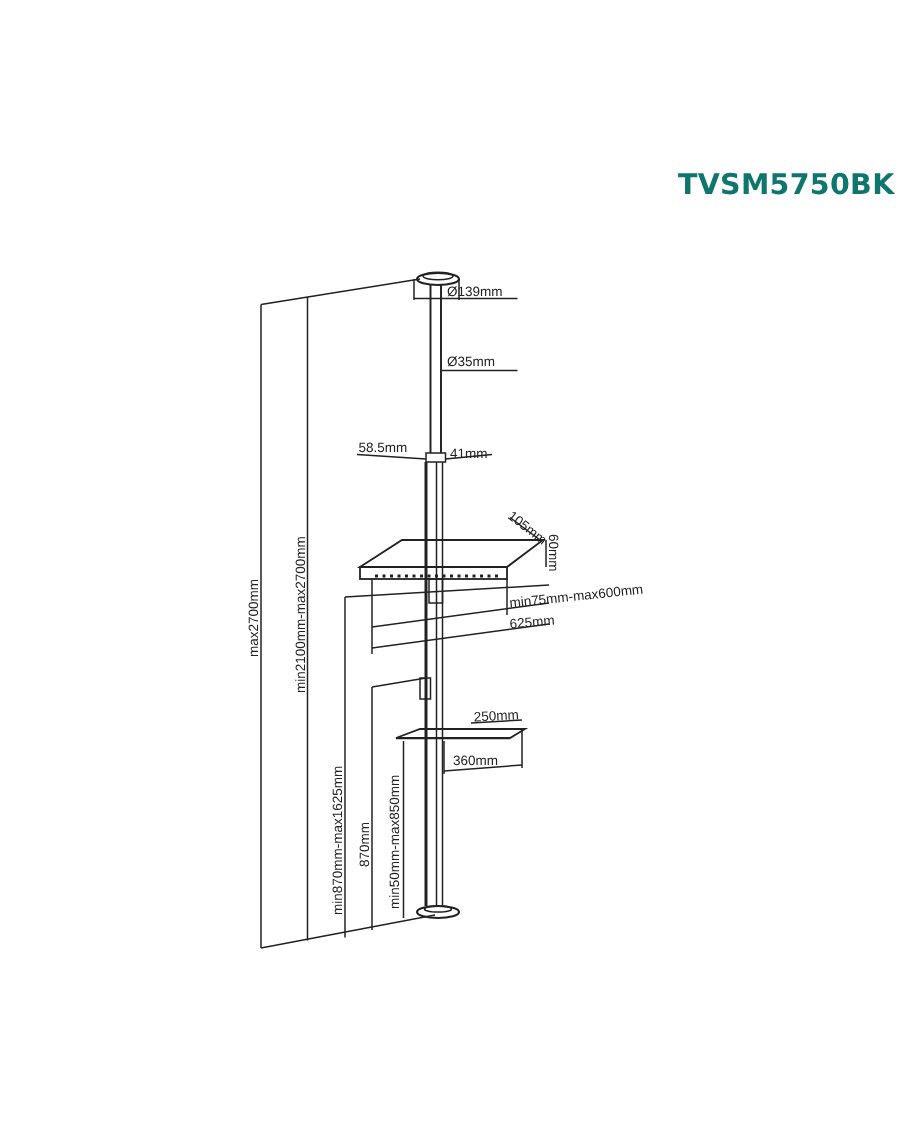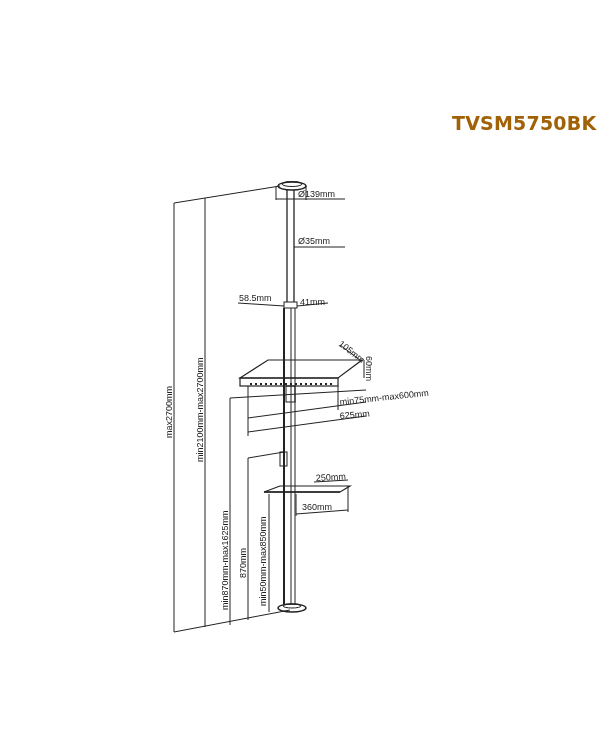--- a/index.html
+++ b/index.html
@@ -1,17 +1,17 @@
 <!DOCTYPE html>
 <html><head>
   <meta charset="utf-8">
   <style>
     html, body { margin: 0; padding: 0; background: #ffffff; }
     body { width: 600px; height: 750px; position: relative; overflow: hidden; font-family: "Liberation Sans", sans-serif; }
-    .title { position: absolute; left: 452px; top: 112px; font-family: "DejaVu Sans", sans-serif; font-weight: bold; font-size: 19px; color: #a16207; letter-spacing: 0.2px; }
+    .title { position: absolute; left: 452px; top: 112px; font-family: "DejaVu Sans", sans-serif; font-weight: bold; font-size: 19px; color: #0f766e; letter-spacing: 0.2px; }
     svg { position: absolute; left: 0; top: 0; }
     svg text { font-family: "Liberation Sans", sans-serif; font-size: 9px; fill: #222; }
   </style>
 </head>
 <body>
 
 <div class="title">TVSM5750BK</div>
 
 <svg width="600" height="750" viewBox="0 0 600 750">
   <g stroke="#222" fill="none" stroke-width="1">

